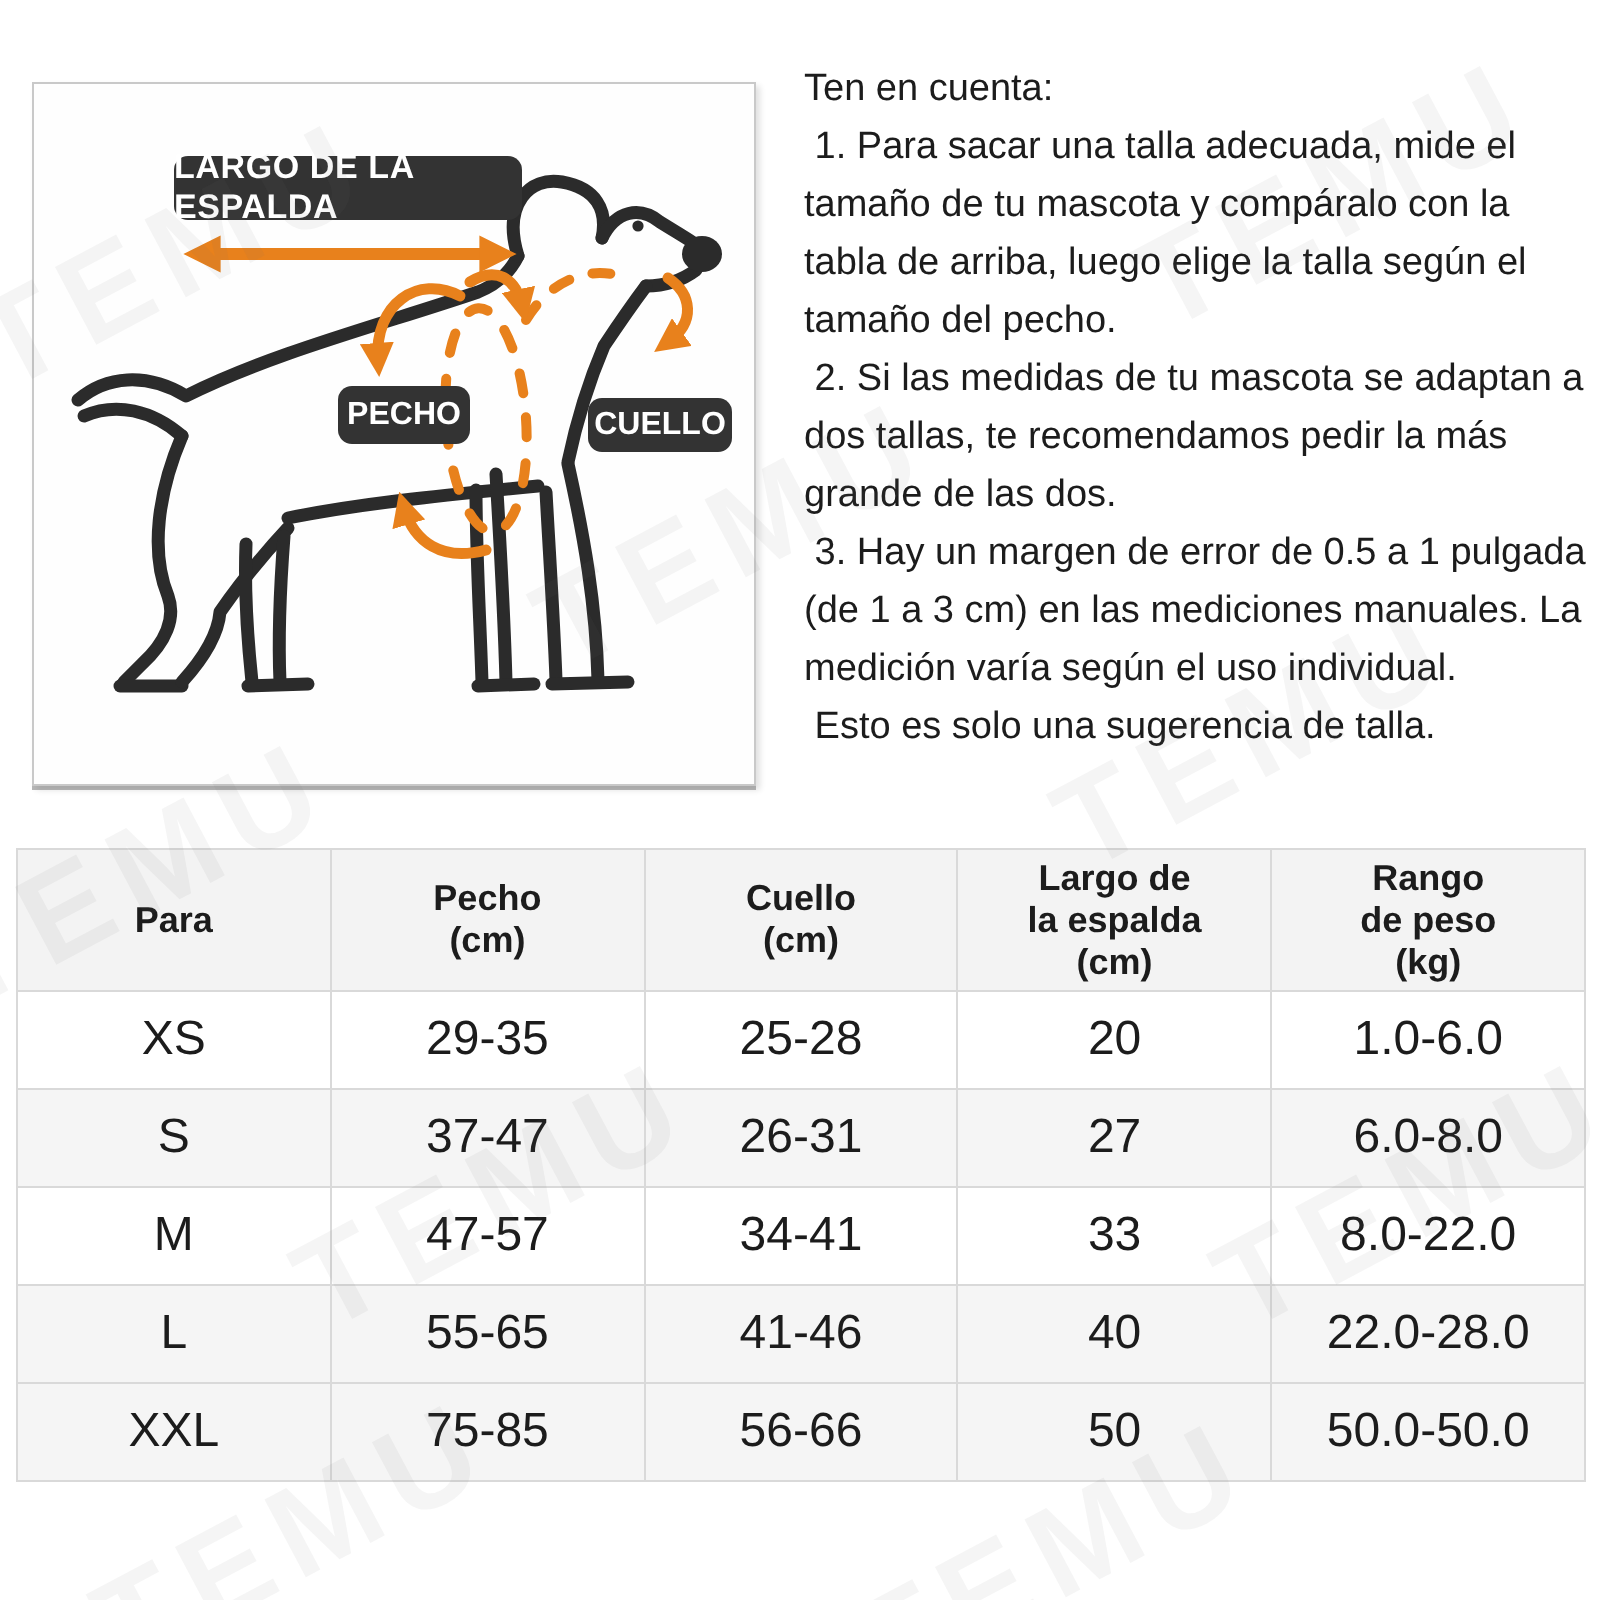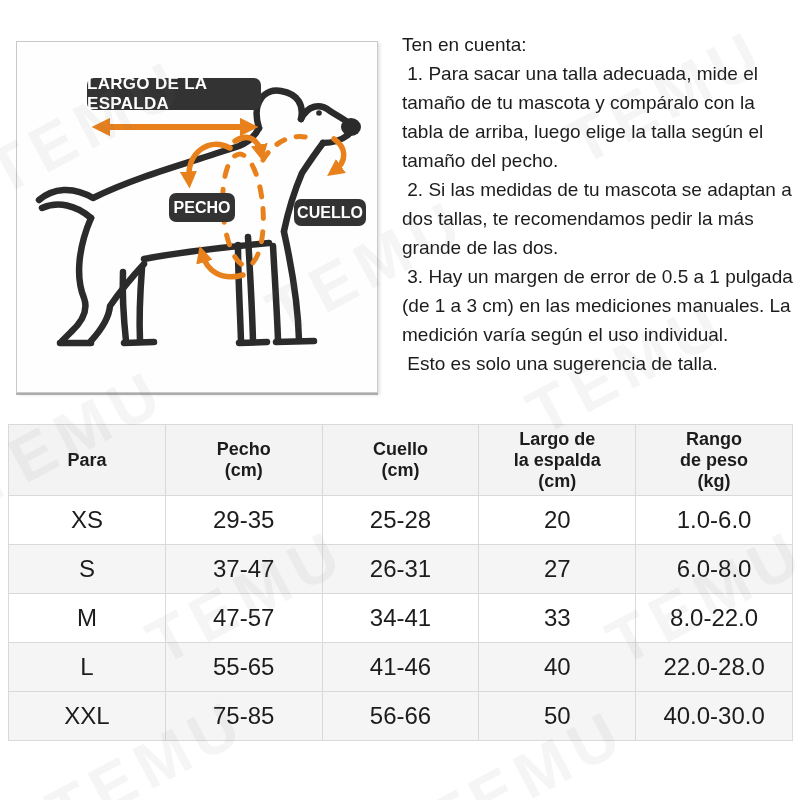--- a/index.html
+++ b/index.html
@@ -166,18 +166,18 @@
           <td>55-65</td>
           <td>41-46</td>
           <td>40</td>
           <td>22.0-28.0</td>
         </tr>
         <tr class="alt">
           <td>XXL</td>
           <td>75-85</td>
           <td>56-66</td>
           <td>50</td>
-          <td>40.0-30.0</td>
+          <td>50.0-50.0</td>
         </tr>
       </tbody>
   </table>
 
 </div>
 
 </body></html>

